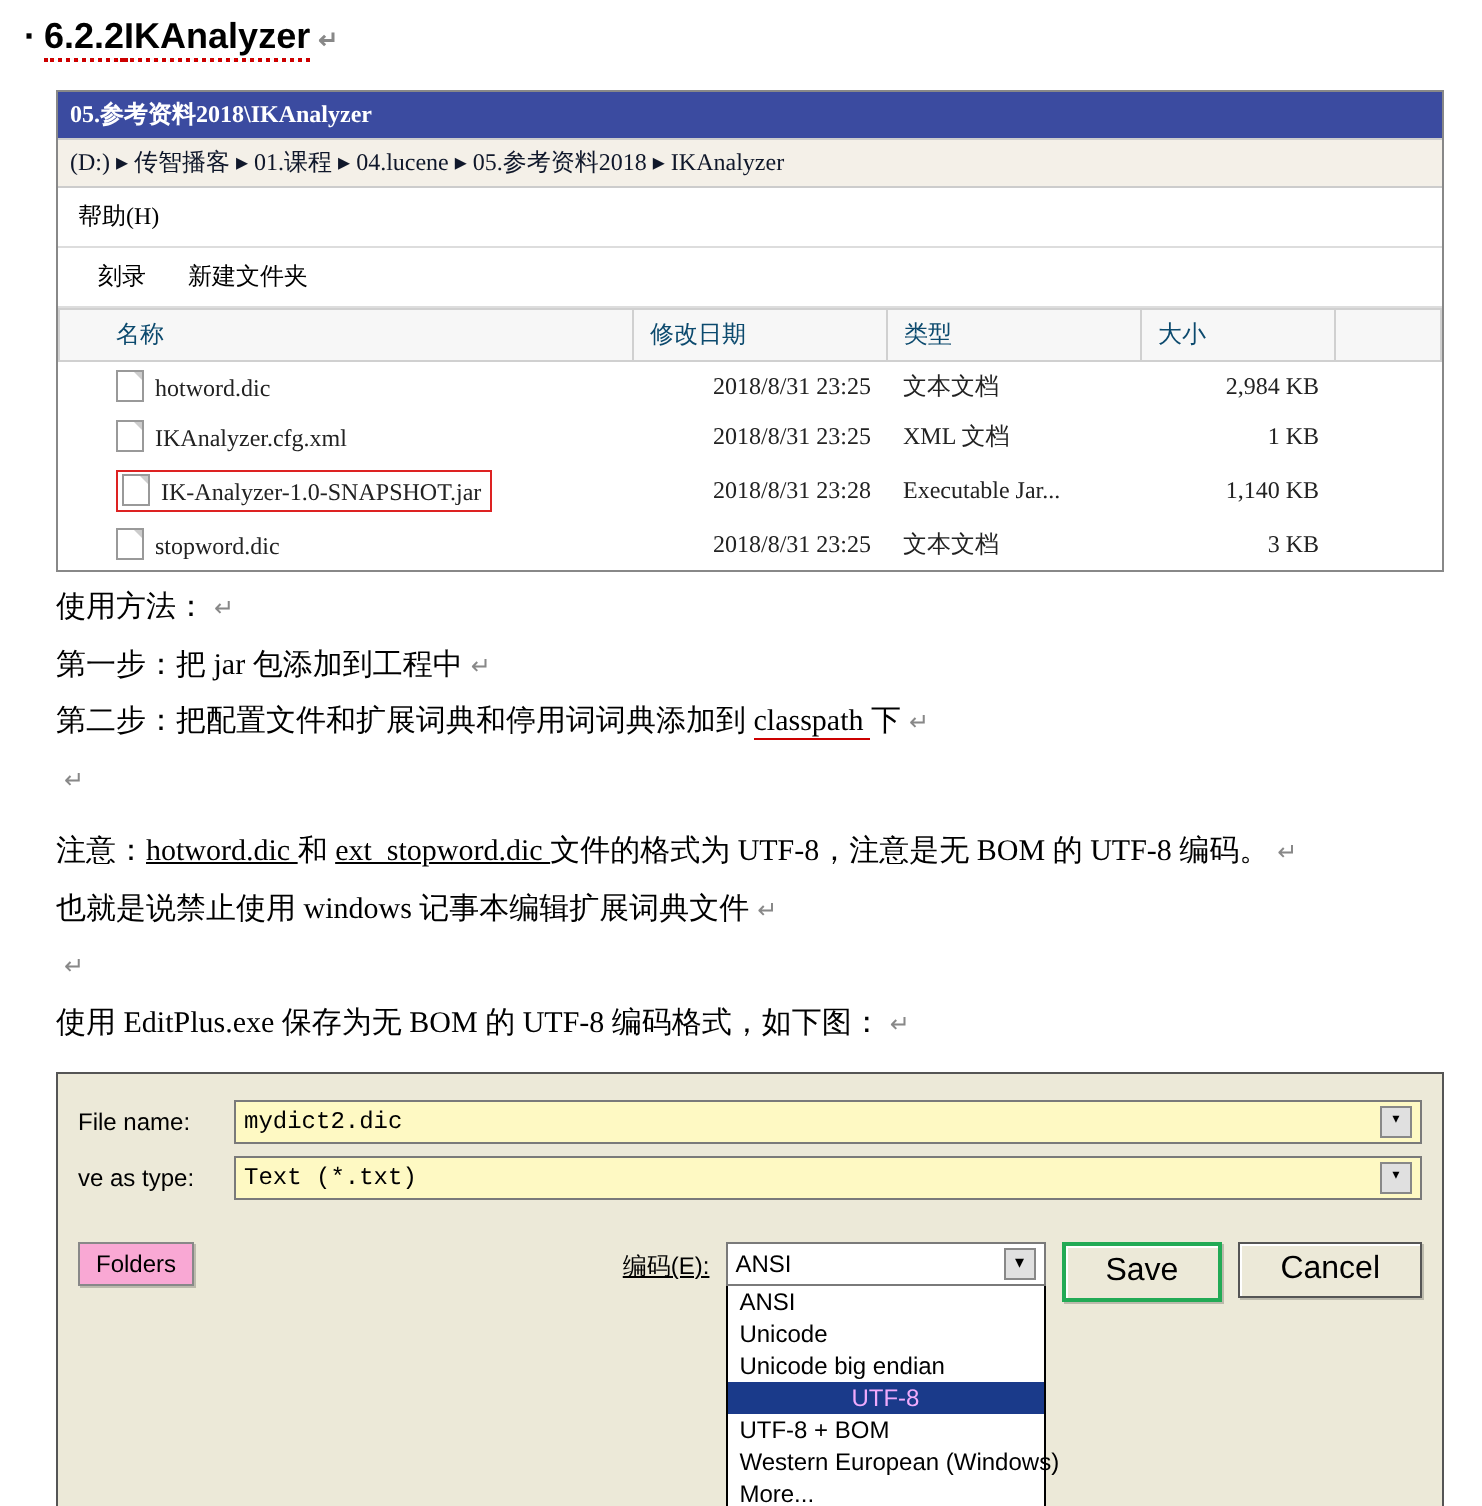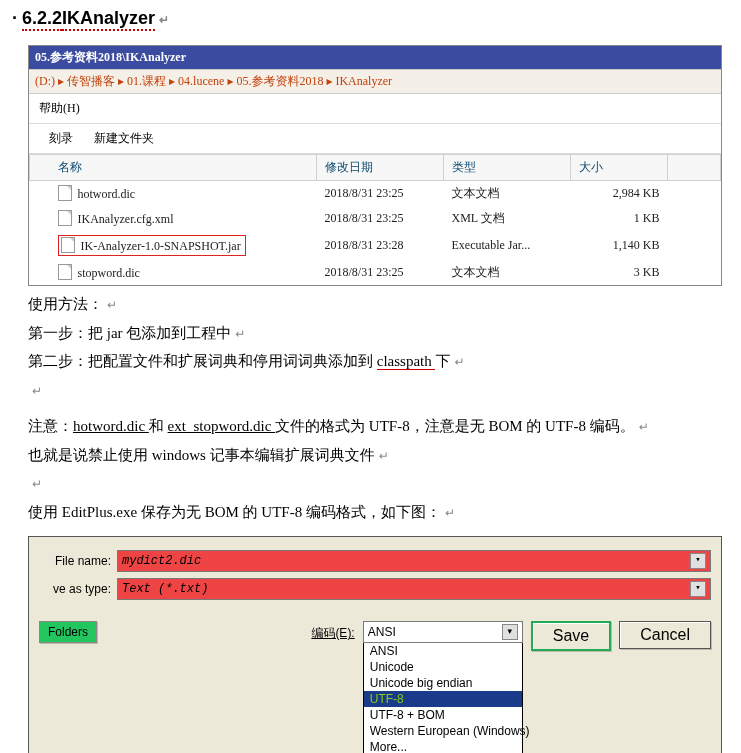--- a/index.html
+++ b/index.html
@@ -31,21 +31,21 @@
     background: #3b4ba0;
     color: #fff;
     padding: 3px 6px;
     font-weight: bold;
   }
   .address-bar {
     background: #f4f0e8;
     border-top: 1px solid #ccc;
     border-bottom: 1px solid #ccc;
     padding: 3px 6px;
-    color: #c2410c;
+    color: #0f172a;
   }
   .menu-bar {
     padding: 6px 10px;
     border-bottom: 1px solid #ddd;
   }
   .toolbar-bar {
     padding: 6px 10px 6px 20px;
     border-bottom: 1px solid #ddd;
   }
   .toolbar-bar span { margin-right: 18px; }
@@ -56,21 +56,21 @@
     padding: 4px 8px;
     border: 1px solid #d0d0d0;
     background: #f7f7f7;
     color: #0c4a6e;
   }
   .file-table td {
     padding: 4px 8px;
     color: #222;
   }
   .col-name { width: 250px; padding-left: 28px !important; }
-  .col-date { width: 110px; }
+  .col-date { width: 110px; text-align: right; }
   .col-type { width: 110px; }
   .col-size { width: 80px; text-align: right; }
   .file-icon {
     display: inline-block;
     width: 12px; height: 14px;
     border: 1px solid #999;
     background: #fff;
     margin-right: 6px;
     vertical-align: -3px;
     position: relative;
@@ -98,54 +98,54 @@
     margin: 6px 0 0 28px;
     width: 692px;
     border: 1px solid #555;
     background: #ece9d8;
     font-family: Tahoma, sans-serif;
     font-size: 12px;
     padding: 10px 0 40px 0;
     position: relative;
   }
   .sa-row { display:flex; align-items:center; padding: 3px 10px; }
-  .sa-label { width: 72px; text-align: right; padding-right: 6px; color:#000;}
+  .sa-label { width: 72px; text-align: left; padding-right: 6px; color:#000;}
   .sa-input {
     flex: 1;
     border: 1px solid #7a7a7a;
-    background: #ef4444;
+    background: #fef9c3;
     padding: 2px 4px;
     font-family: "Courier New", monospace;
     font-size: 12px;
-    display:flex; justify-content:space-between; align-items:center;font-style:italic;
+    display:flex; justify-content:space-between; align-items:center;
   }
   .sa-input .dd-arrow, .enc-select .dd-arrow {
     display:inline-block; width:14px; height:14px;
     background:#e0e0e0; border:1px solid #888;
     text-align:center; line-height:12px; font-size:9px;
   }
   .sa-controls { display:flex; align-items:flex-start; padding: 18px 10px 0 10px; gap:12px;}
   .folders-btn {
-    border:1px solid #888; background:#22c55e;
+    border:1px solid #888; background:#f9a8d4;
     padding:3px 8px; font-size:12px;
     box-shadow: 1px 1px 0 rgba(0,0,0,.2);
   }
   .enc-wrap { margin-left:auto; display:flex; align-items:flex-start; gap:8px;}
   .enc-label { padding-top:4px; text-decoration: underline; }
   .enc-col { display:flex; flex-direction:column; width:160px;}
   .enc-select {
     border:1px solid #7a7a7a; background:#fff;
     padding:2px 4px; display:flex; justify-content:space-between; align-items:center;
   }
   .enc-list {
     border:1px solid #000; background:#fff;
     border-top:none;
   }
   .enc-list div { padding:1px 6px; white-space:nowrap; }
-  .enc-list .sel { background:#1a3a8a; color:#84cc16; }
+  .enc-list .sel { background:#1a3a8a; color:#f0abfc;text-align:center; }
   .save-btn, .cancel-btn {
     border:1px solid #555; background:#ece9d8;
     padding:4px 20px; font-size:16px;
     box-shadow: inset 1px 1px 0 #fff, 1px 1px 0 rgba(0,0,0,.2);
   }
   .save-btn { border:2px solid #2a5; }
 </style>
 </head>
 <body>
 

